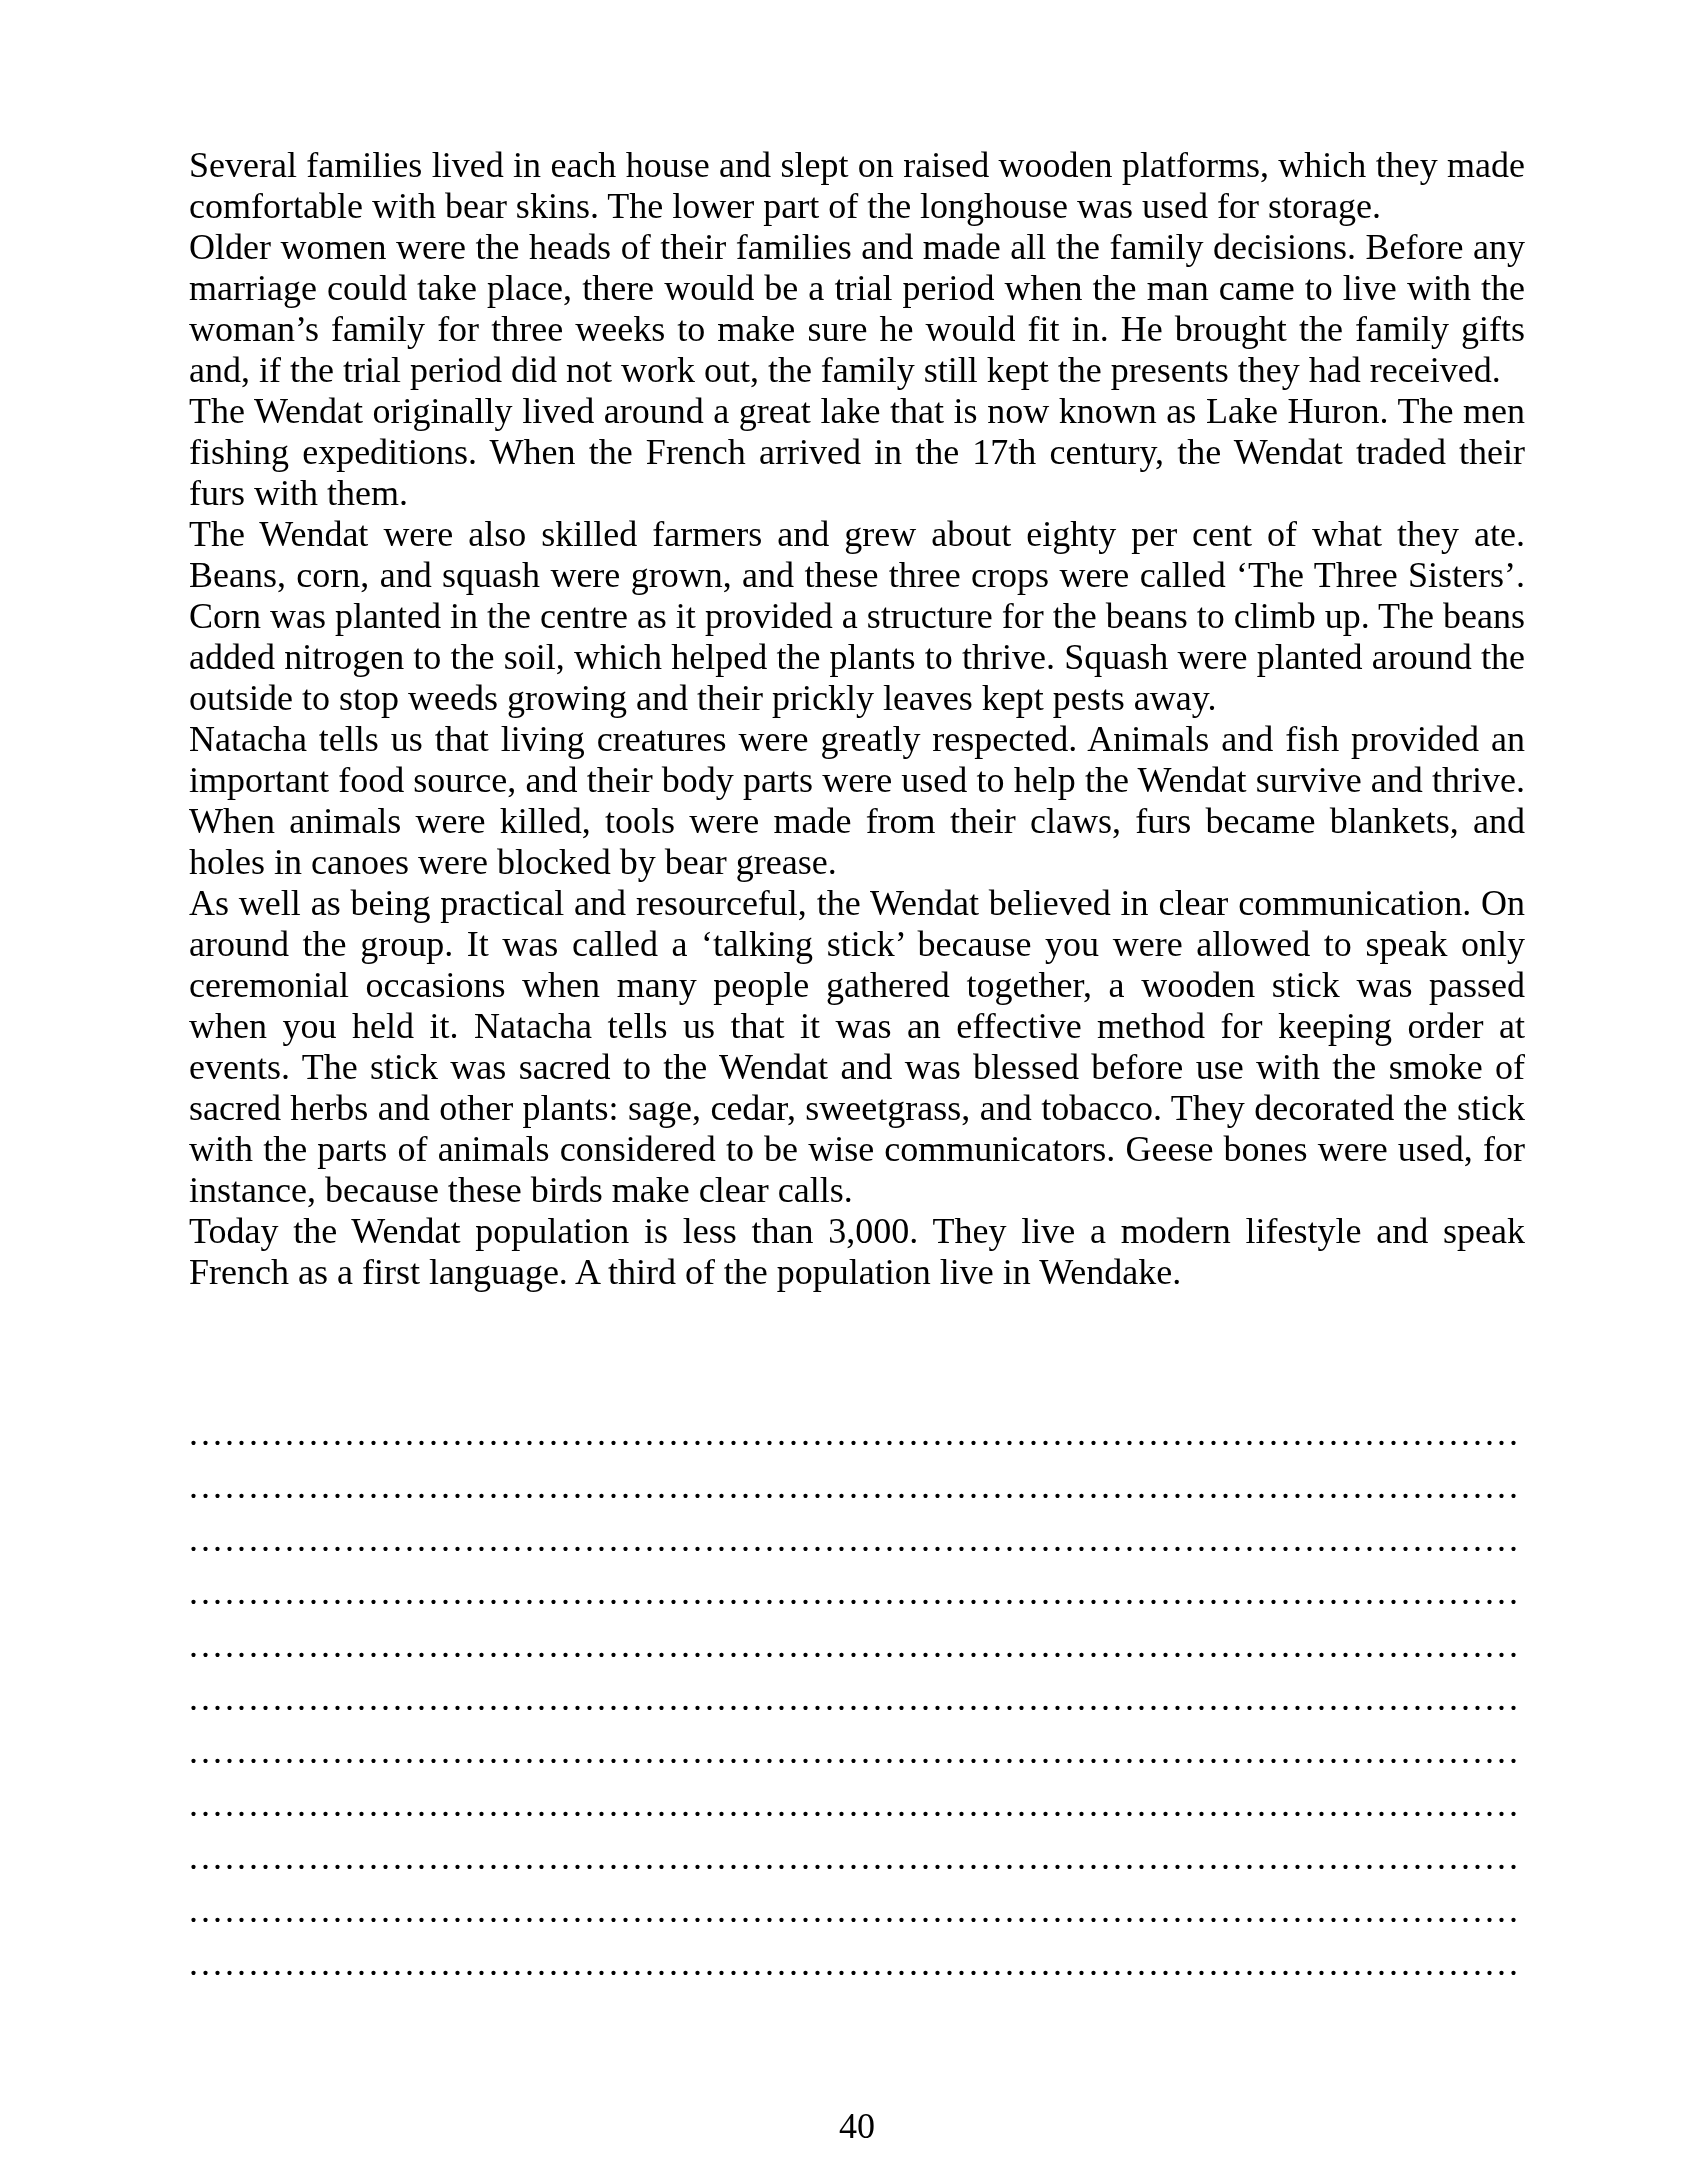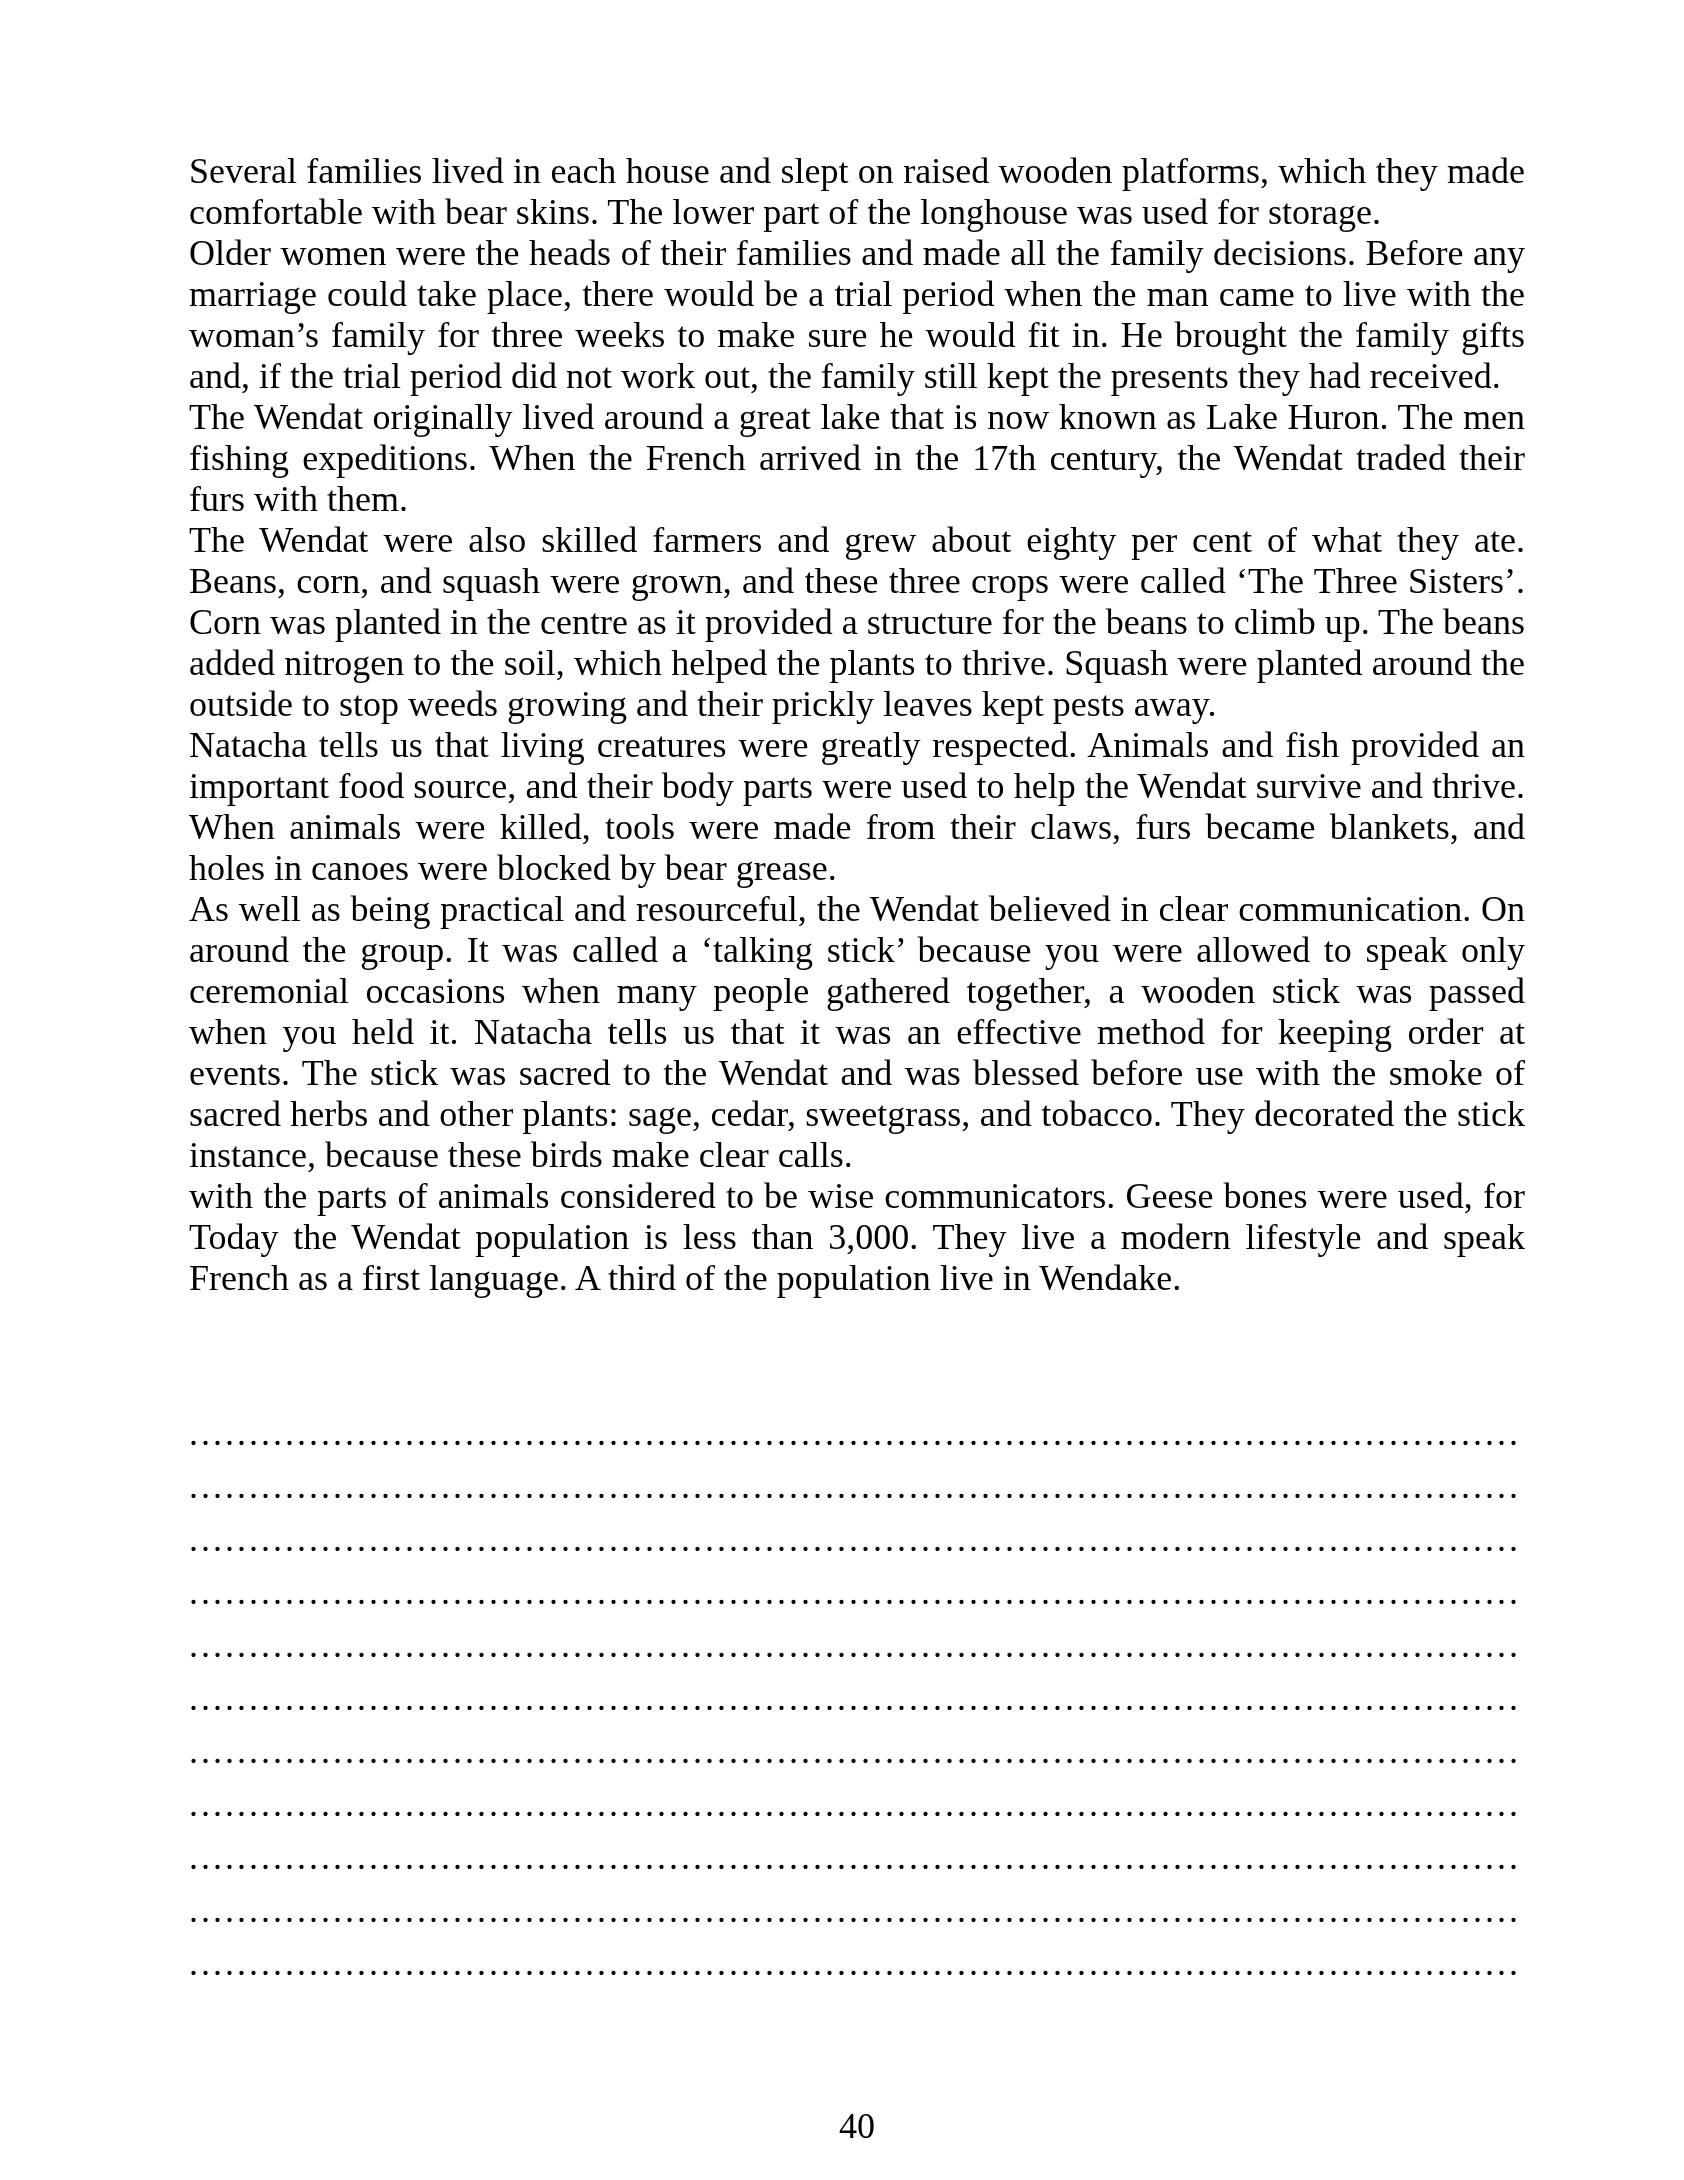--- a/index.html
+++ b/index.html
@@ -8,21 +8,21 @@
     width: 1685px;
     height: 2181px;
     background: #ffffff;
     color: #000000;
     font-family: "Liberation Serif", "DejaVu Serif", serif;
     overflow: hidden;
   }
   .passage {
     position: absolute;
     left: 189px;
-    top: 151px;
+    top: 145px;
     width: 1336px;
     font-size: 36px;
     line-height: 41px;
     color: #000000;
   }
   .para { margin: 0; padding: 0; }
   .tline {
     white-space: normal;
     overflow: hidden;
     height: 41px;
@@ -94,22 +94,22 @@
         <div class="tline just">When animals were killed, tools were made from their claws, furs became blankets, and</div>
         <div class="tline last">holes in canoes were blocked by bear grease.</div>
       </div>
       <div class="para">
         <div class="tline just">As well as being practical and resourceful, the Wendat believed in clear communication. On</div>
         <div class="tline just">around the group. It was called a ‘talking stick’ because you were allowed to speak only</div>
         <div class="tline just">ceremonial occasions when many people gathered together, a wooden stick was passed</div>
         <div class="tline just">when you held it. Natacha tells us that it was an effective method for keeping order at special</div>
         <div class="tline just">events. The stick was sacred to the Wendat and was blessed before use with the smoke of</div>
         <div class="tline just">sacred herbs and other plants: sage, cedar, sweetgrass, and tobacco. They decorated the stick</div>
+        <div class="tline just">with the parts of animals considered to be wise communicators. Geese bones were used, for</div>
         <div class="tline last">instance, because these birds make clear calls.</div>
-        <div class="tline just">with the parts of animals considered to be wise communicators. Geese bones were used, for</div>
       </div>
       <div class="para">
         <div class="tline just">Today the Wendat population is less than 3,000. They live a modern lifestyle and speak</div>
         <div class="tline last">French as a first language. A third of the population live in Wendake.</div>
       </div>
     </div>
   <div class="answer-lines">
       <div class="dotline">...............................................................................................................</div>
       <div class="dotline">...............................................................................................................</div>
       <div class="dotline">...............................................................................................................</div>

